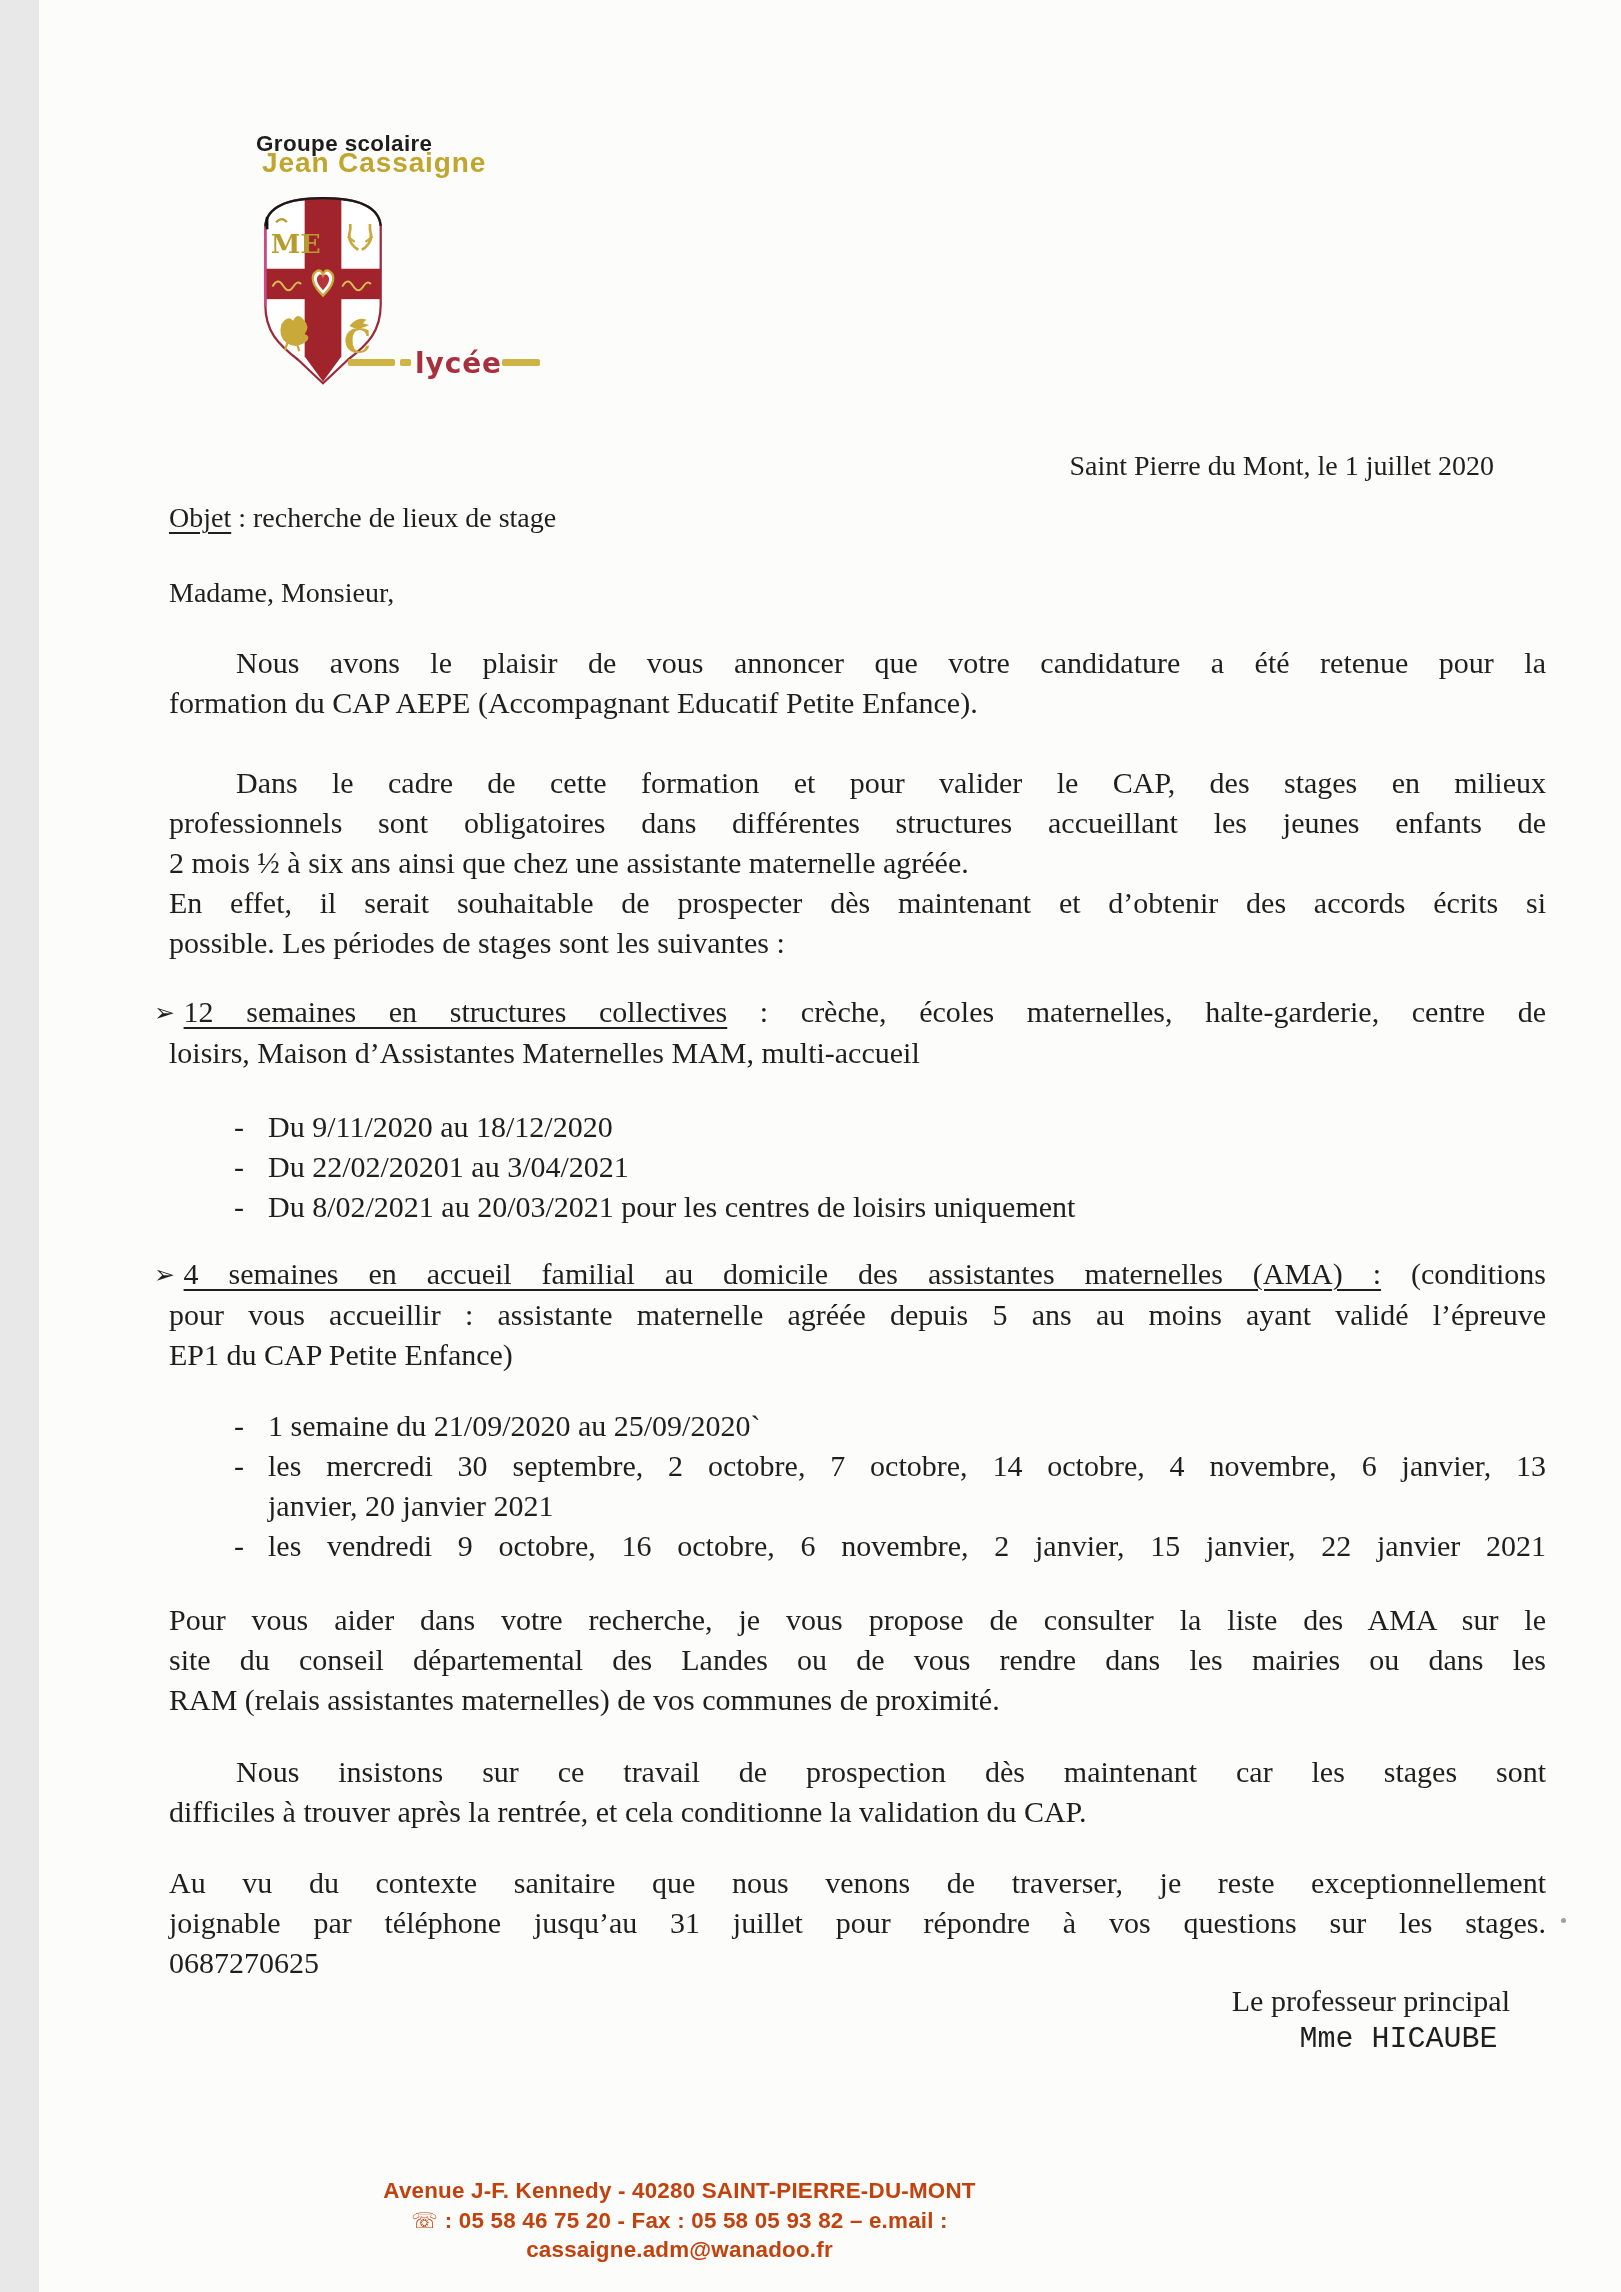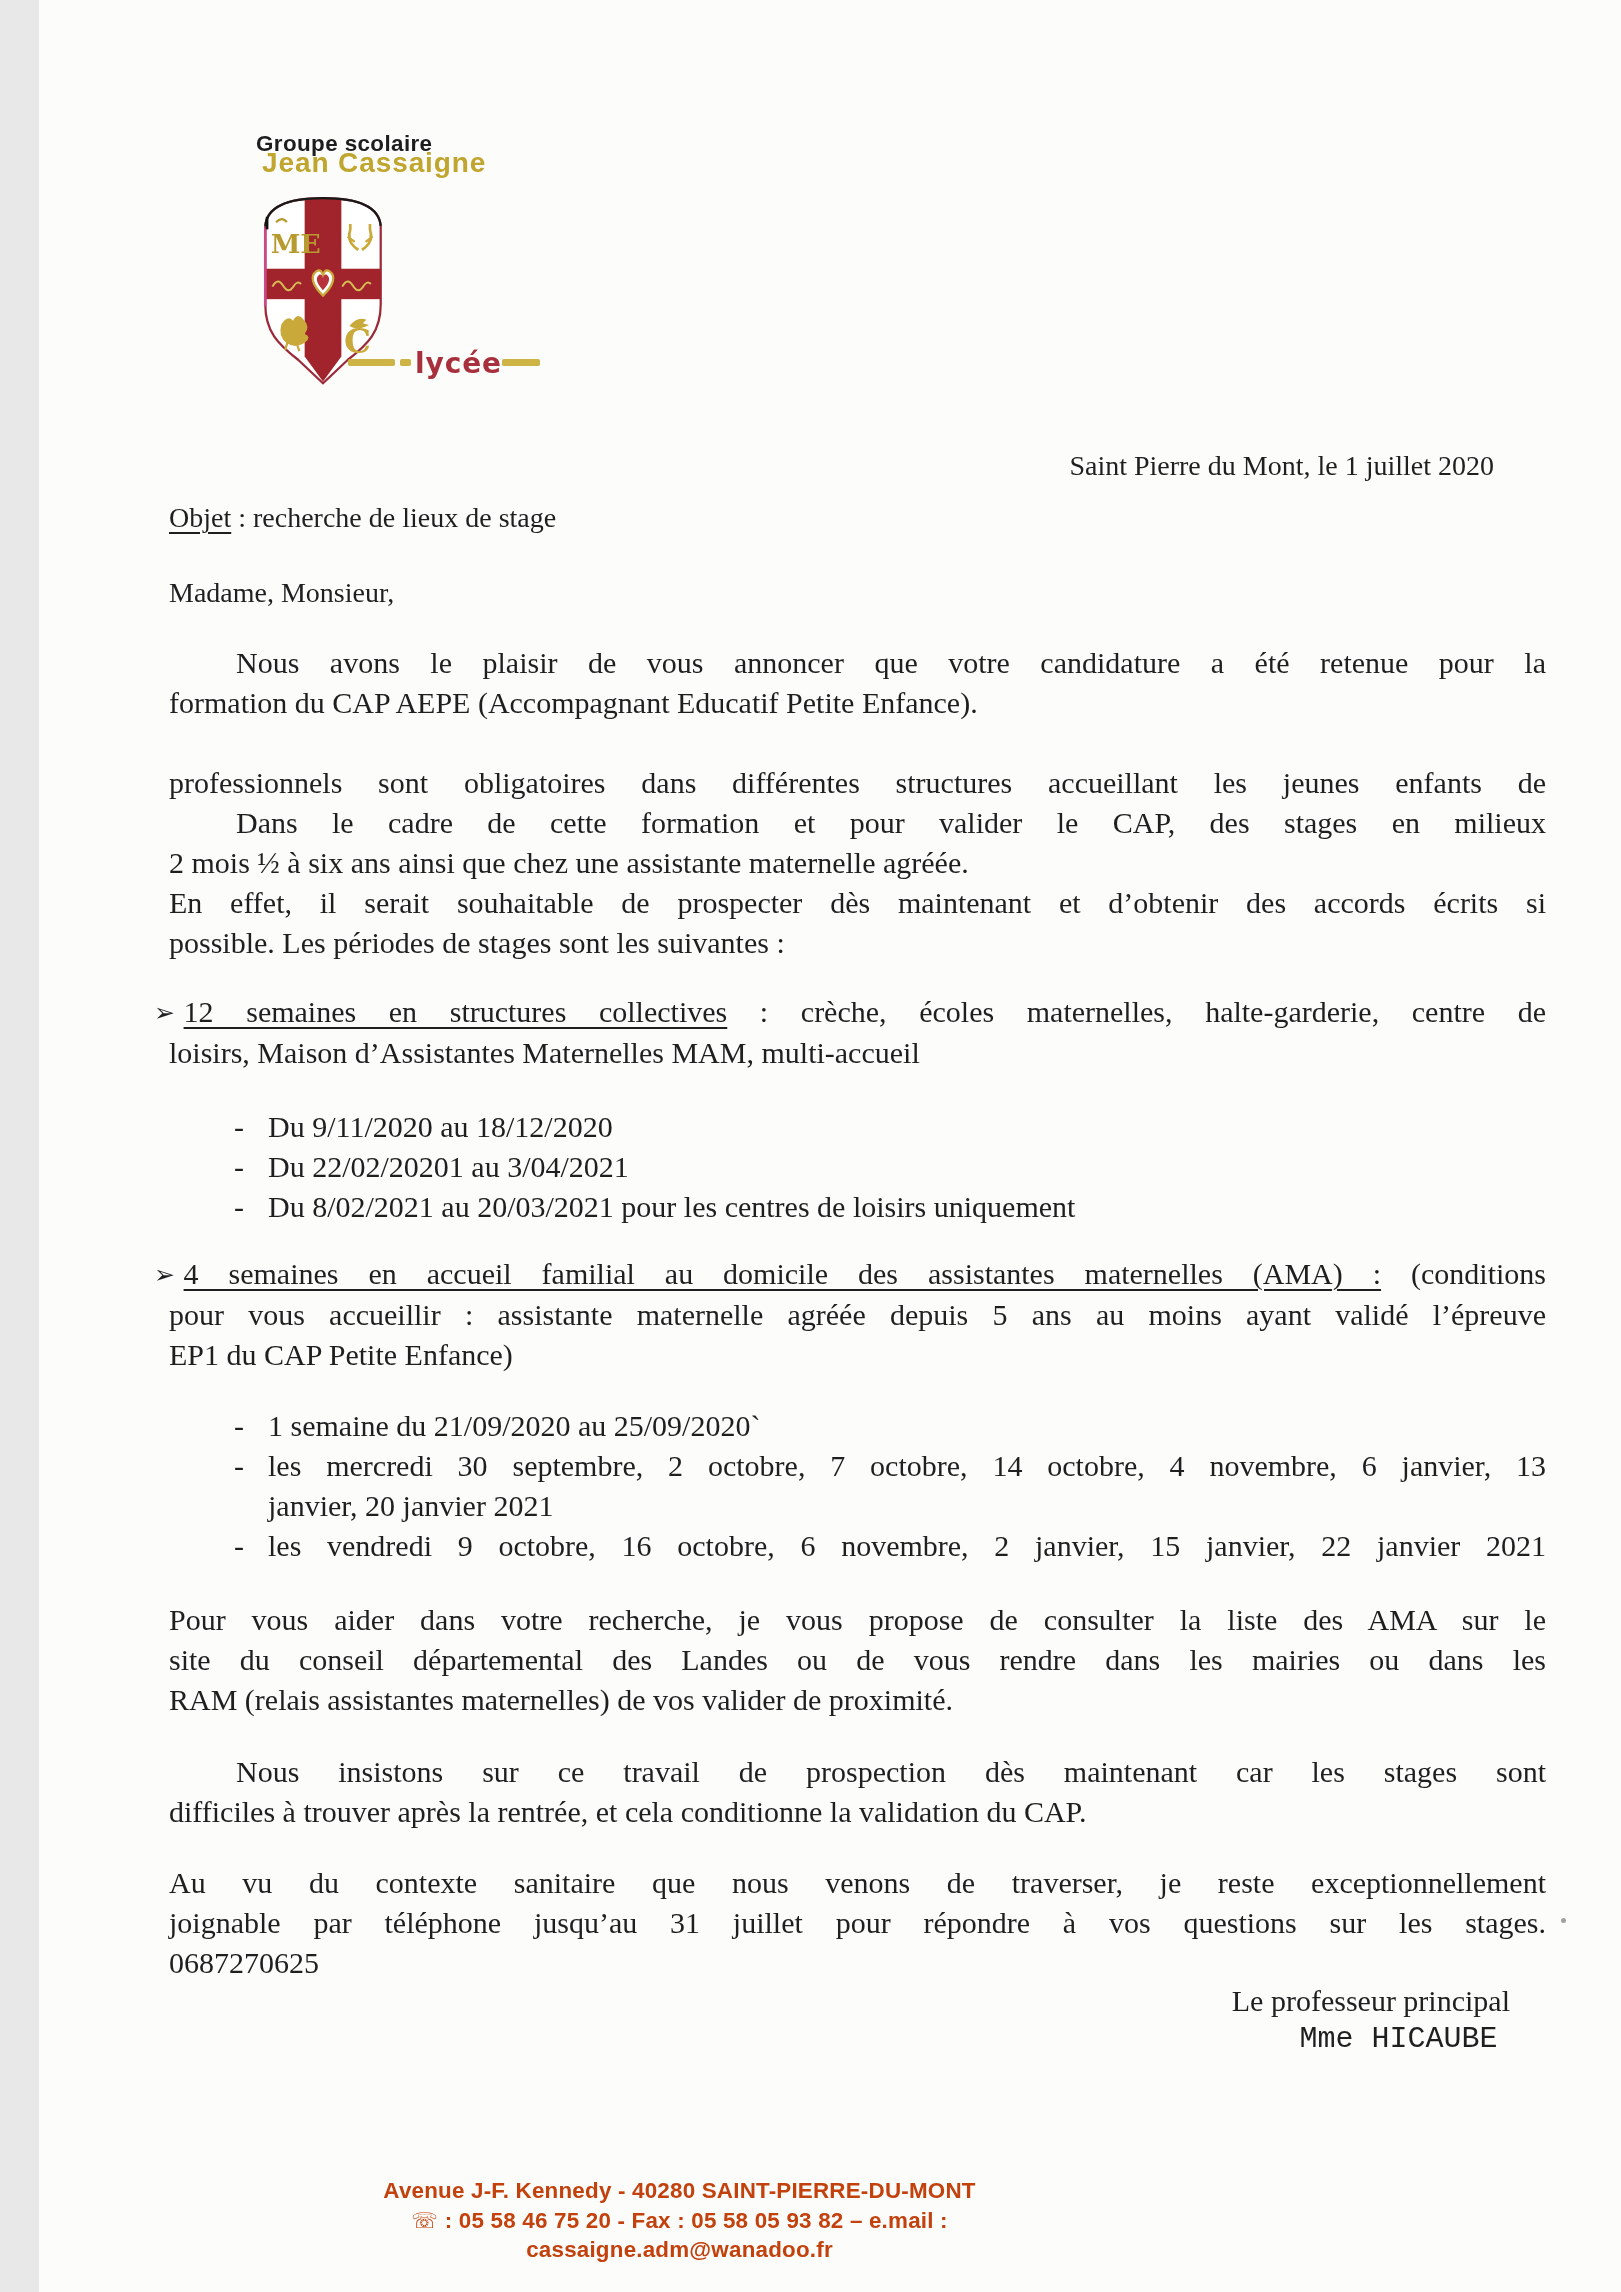--- a/index.html
+++ b/index.html
@@ -120,22 +120,22 @@
   </div>
 
   <div class="tline" style="top:573px;">Madame, Monsieur,</div>
 
   <div class="blk" style="top:643px;">
     <div class="ln j indent">Nous avons le plaisir de vous annoncer que votre candidature a été retenue pour la</div>
     <div class="ln n">formation du CAP AEPE (Accompagnant Educatif Petite Enfance).</div>
   </div>
 
   <div class="blk" style="top:763px;">
+    <div class="ln j indent">Dans le cadre de cette formation et pour valider le CAP, des stages en milieux</div>
     <div class="ln j">professionnels sont obligatoires dans différentes structures accueillant les jeunes enfants de</div>
-    <div class="ln j indent">Dans le cadre de cette formation et pour valider le CAP, des stages en milieux</div>
     <div class="ln n">2 mois ½ à six ans ainsi que chez une assistante maternelle agréée.</div>
     <div class="ln j">En effet, il serait souhaitable de prospecter dès maintenant et d’obtenir des accords écrits si</div>
     <div class="ln n">possible. Les périodes de stages sont les suivantes :</div>
   </div>
 
   <div class="blk bullet-blk" style="top:992px;">
     <div class="ln j">
       <span class="marker">➢</span><span class="u">12 semaines en structures collectives</span><span> : crèche, écoles maternelles, halte-garderie, centre de</span>
     </div>
     <div class="ln n cont">loisirs, Maison d’Assistantes Maternelles MAM, multi-accueil</div>
@@ -172,21 +172,21 @@
       <span>janvier, 20 janvier 2021</span>
     </div>
     <div class="item ln j">
       <span class="dash">-</span><span>les vendredi 9 octobre, 16 octobre, 6 novembre, 2 janvier, 15 janvier, 22 janvier 2021</span>
     </div>
   </div>
 
   <div class="blk" style="top:1600px;">
     <div class="ln j">Pour vous aider dans votre recherche, je vous propose de consulter la liste des AMA sur le</div>
     <div class="ln j">site du conseil départemental des Landes ou de vous rendre dans les mairies ou dans les</div>
-    <div class="ln n">RAM (relais assistantes maternelles) de vos valider de proximité.</div>
+    <div class="ln n">RAM (relais assistantes maternelles) de vos communes de proximité.</div>
   </div>
 
   <div class="blk" style="top:1752px;">
     <div class="ln j indent">Nous insistons sur ce travail de prospection dès maintenant car les stages sont</div>
     <div class="ln n">difficiles à trouver après la rentrée, et cela conditionne la validation du CAP.</div>
   </div>
 
   <div class="blk" style="top:1863px;">
     <div class="ln j">Au vu du contexte sanitaire que nous venons de traverser, je reste exceptionnellement</div>
     <div class="ln j">joignable par téléphone jusqu’au 31 juillet pour répondre à vos questions sur les stages.</div>

